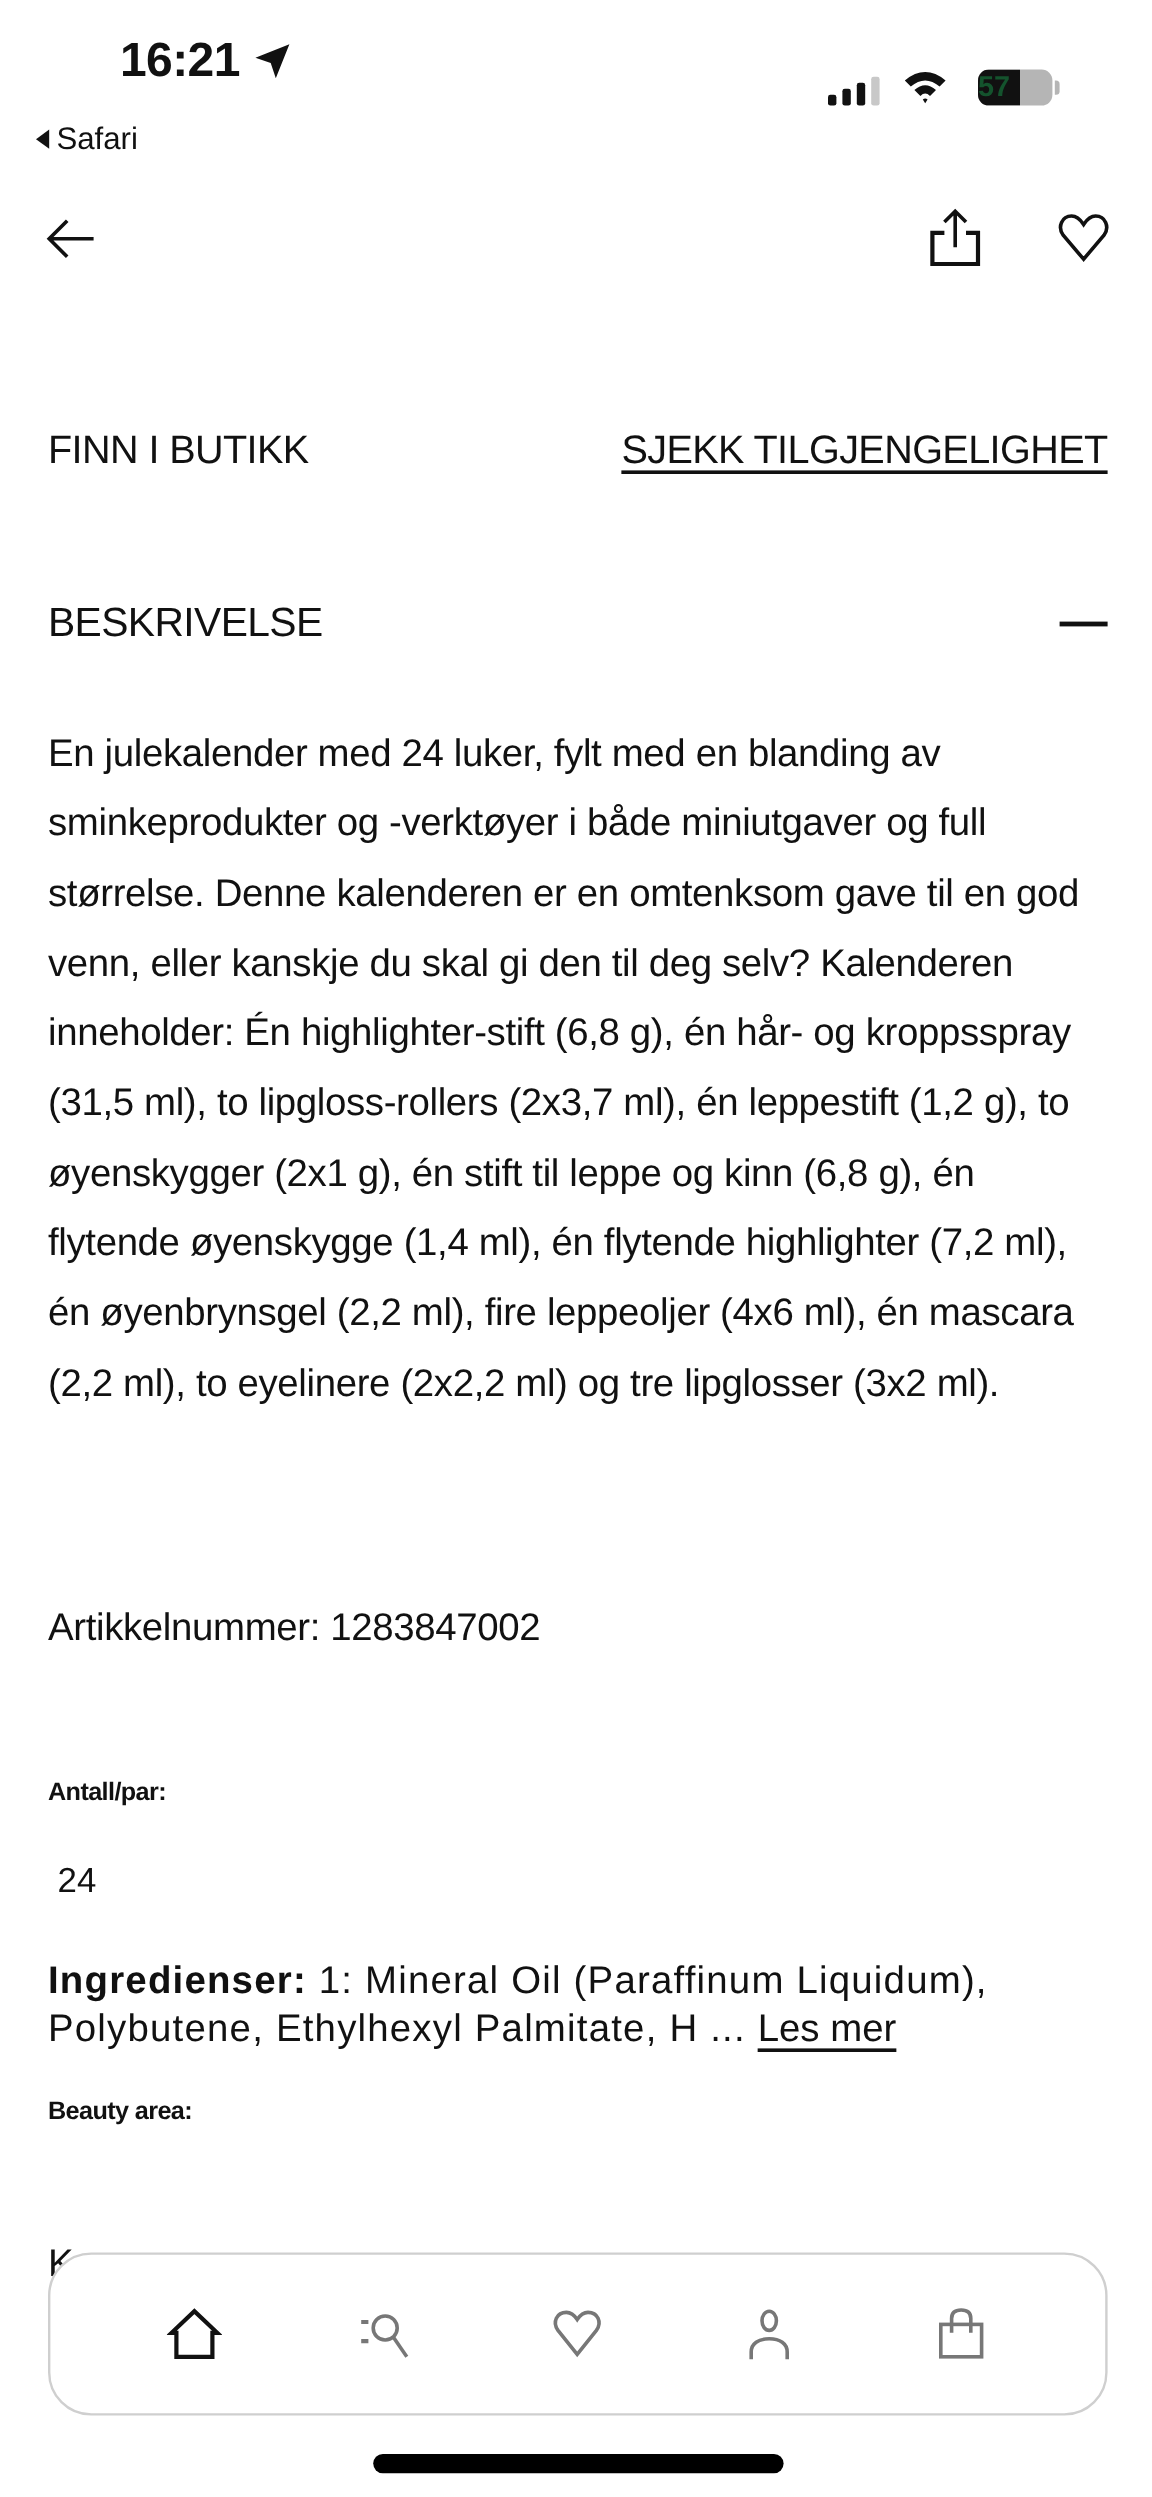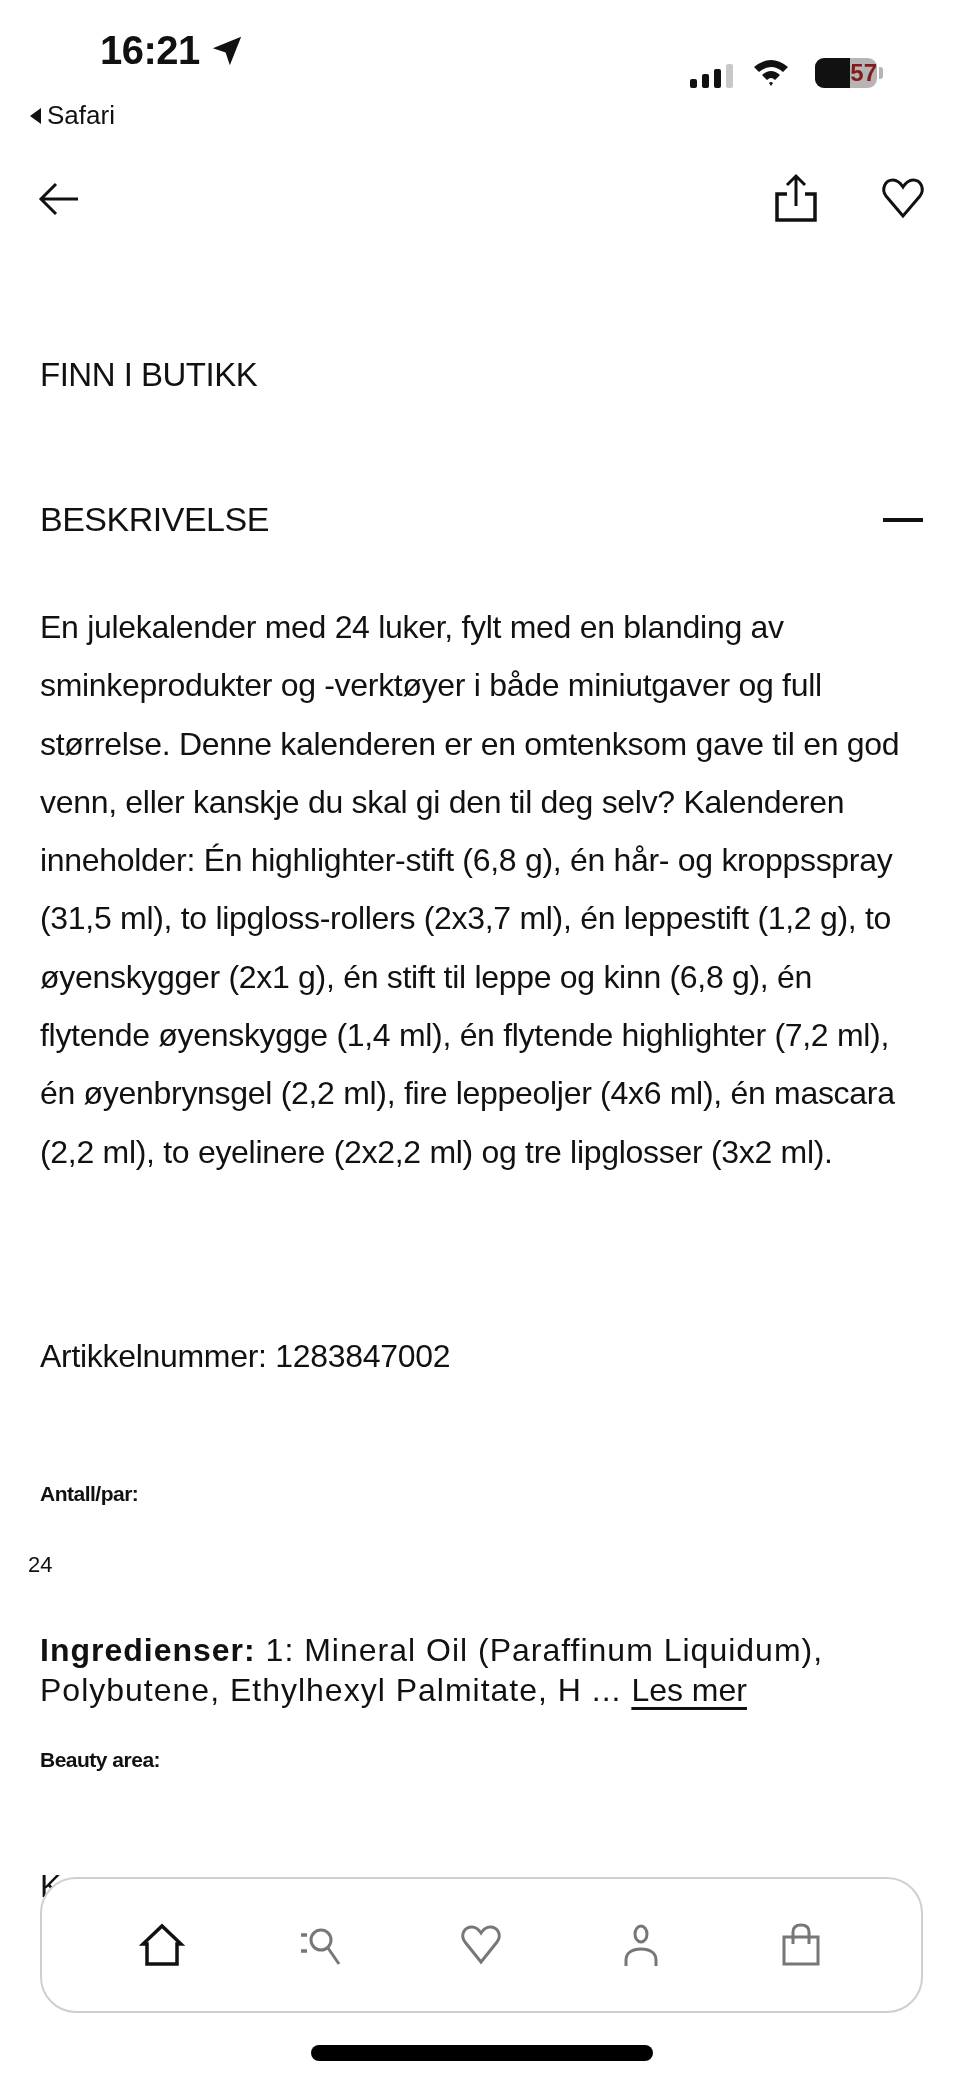--- a/index.html
+++ b/index.html
@@ -10,40 +10,40 @@
   .time { position: absolute; left: 100px; top: 28px; font-size: 40px; font-weight: bold; letter-spacing: -0.5px; }
   .loc-arrow { position: absolute; left: 210px; top: 34px; width: 34px; height: 34px; }
   .back-safari { position: absolute; left: 30px; top: 76px; font-size: 26px; display: flex; align-items: center; gap: 6px; margin-top: 24px; }
   .back-tri { width: 0; height: 0; border-top: 8px solid transparent; border-bottom: 8px solid transparent; border-right: 11px solid #111; }
   .signal { position: absolute; left: 690px; top: 64px; display: flex; align-items: flex-end; gap: 5px; height: 24px; }
   .signal span { width: 7px; background: #111; border-radius: 2px; }
   .signal span.dim { background: #c8c8c8; }
   .wifi { position: absolute; left: 752px; top: 56px; width: 38px; height: 32px; }
   .battery { position: absolute; left: 815px; top: 58px; width: 62px; height: 30px; border-radius: 9px; overflow: hidden; background: #b5b5b5; }
   .battery .fill { position: absolute; left: 0; top: 0; bottom: 0; width: 57%; background: #111; }
-  .battery .pct { position: absolute; inset: 0; text-align: right; line-height: 30px; font-size: 24px; font-weight: bold; color: #7f1d1d; }
+  .battery .pct { position: absolute; inset: 0; text-align: left; line-height: 30px; font-size: 24px; font-weight: bold; color: #14532d; }
   .battery-nub { position: absolute; left: 879px; top: 67px; width: 4px; height: 12px; background: #b5b5b5; border-radius: 0 3px 3px 0; }
 
   .header-icon { position: absolute; cursor: pointer; }
   .back-arrow { left: 36px; top: 176px; width: 46px; height: 46px; }
   .share { left: 772px; top: 172px; width: 48px; height: 52px; }
   .fav { left: 880px; top: 176px; width: 46px; height: 46px; }
 
   .store-row { position: absolute; left: 40px; top: 344px; width: 883px; display: flex; justify-content: space-between; font-size: 33px; letter-spacing: -0.5px; margin-top: 12px; }
   .link { text-decoration: underline; text-underline-offset: 6px; cursor: pointer; }
 
   .section-head { position: absolute; left: 40px; top: 500px; width: 883px; display: flex; justify-content: space-between; align-items: center; }
   .section-title { font-size: 34px; font-weight: normal; letter-spacing: -0.5px; }
   .collapse-bar { width: 40px; height: 4px; background: #111; cursor: pointer; }
 
   .desc { position: absolute; left: 40px; top: 598px; width: 890px; font-size: 32px; line-height: 58.3px; letter-spacing: -0.3px; }
   .article { position: absolute; left: 40px; top: 1338px; font-size: 32px; letter-spacing: -0.3px; }
 
   .attr-label { position: absolute; left: 40px; font-size: 21px; font-weight: bold; letter-spacing: -0.5px; }
-  .attr-value { position: absolute; left: 28px; font-size: 22px; }
+  .attr-value { position: absolute; left: 48px; font-size: 29px; }
   .ingredients { position: absolute; left: 40px; top: 1630px; width: 880px; font-size: 32px; line-height: 40px; letter-spacing: 1px; }
   .ingredients b { letter-spacing: 1px; margin-top: 45px; }
   .les-mer { text-decoration: underline; text-underline-offset: 6px; letter-spacing: 0; cursor: pointer; }
 
   .cut-text { position: absolute; left: 40px; top: 1868px; font-size: 32px; }
 
   .tabbar { position: absolute; left: 40px; top: 1877px; width: 883px; height: 136px; background: #ffffff; border: 2px solid #cfcfcf; border-radius: 36px; display: flex; justify-content: space-around; align-items: center; padding: 0 40px; }
   .tab { width: 60px; height: 60px; display: flex; align-items: center; justify-content: center; cursor: pointer; }
   .tab svg { width: 46px; height: 46px; }
 
@@ -85,20 +85,21 @@
 <svg class="header-icon share" viewBox="0 0 48 52">
   <path d="M15 22 H5 V48 H43 V22 H33" fill="none" stroke="#111" stroke-width="3.5"></path>
   <path d="M24 34 V4 M15 13 L24 4 L33 13" fill="none" stroke="#111" stroke-width="3"></path>
 </svg>
 <svg class="header-icon fav" viewBox="0 0 46 46">
   <path d="M23 40 L6 20 C1 13 5 4 13 4 C18 4 21 8 23 11 C25 8 28 4 33 4 C41 4 45 13 40 20 Z" fill="none" stroke="#111" stroke-width="3"></path>
 </svg>
 
 <div class="store-row">
   <span>FINN I BUTIKK</span>
+  <span class="link">SJEKK TILGJENGELIGHET</span>
 </div>
 
 <div class="section-head">
   <span class="section-title">BESKRIVELSE</span>
   <span class="collapse-bar"></span>
 </div>
 
 <p class="desc">En julekalender med 24 luker, fylt med en blanding av sminkeprodukter og -verktøyer i både miniutgaver og full størrelse. Denne kalenderen er en omtenksom gave til en god venn, eller kanskje du skal gi den til deg selv? Kalenderen inneholder: Én highlighter-stift (6,8 g), én hår- og kroppsspray (31,5 ml), to lipgloss-rollers (2x3,7 ml), én leppestift (1,2 g), to øyenskygger (2x1 g), én stift til leppe og kinn (6,8 g), én flytende øyenskygge (1,4 ml), én flytende highlighter (7,2 ml), én øyenbrynsgel (2,2 ml), fire leppeoljer (4x6 ml), én mascara (2,2 ml), to eyelinere (2x2,2 ml) og tre lipglosser (3x2 ml).</p>
 
 <p class="article">Artikkelnummer: 1283847002</p>

